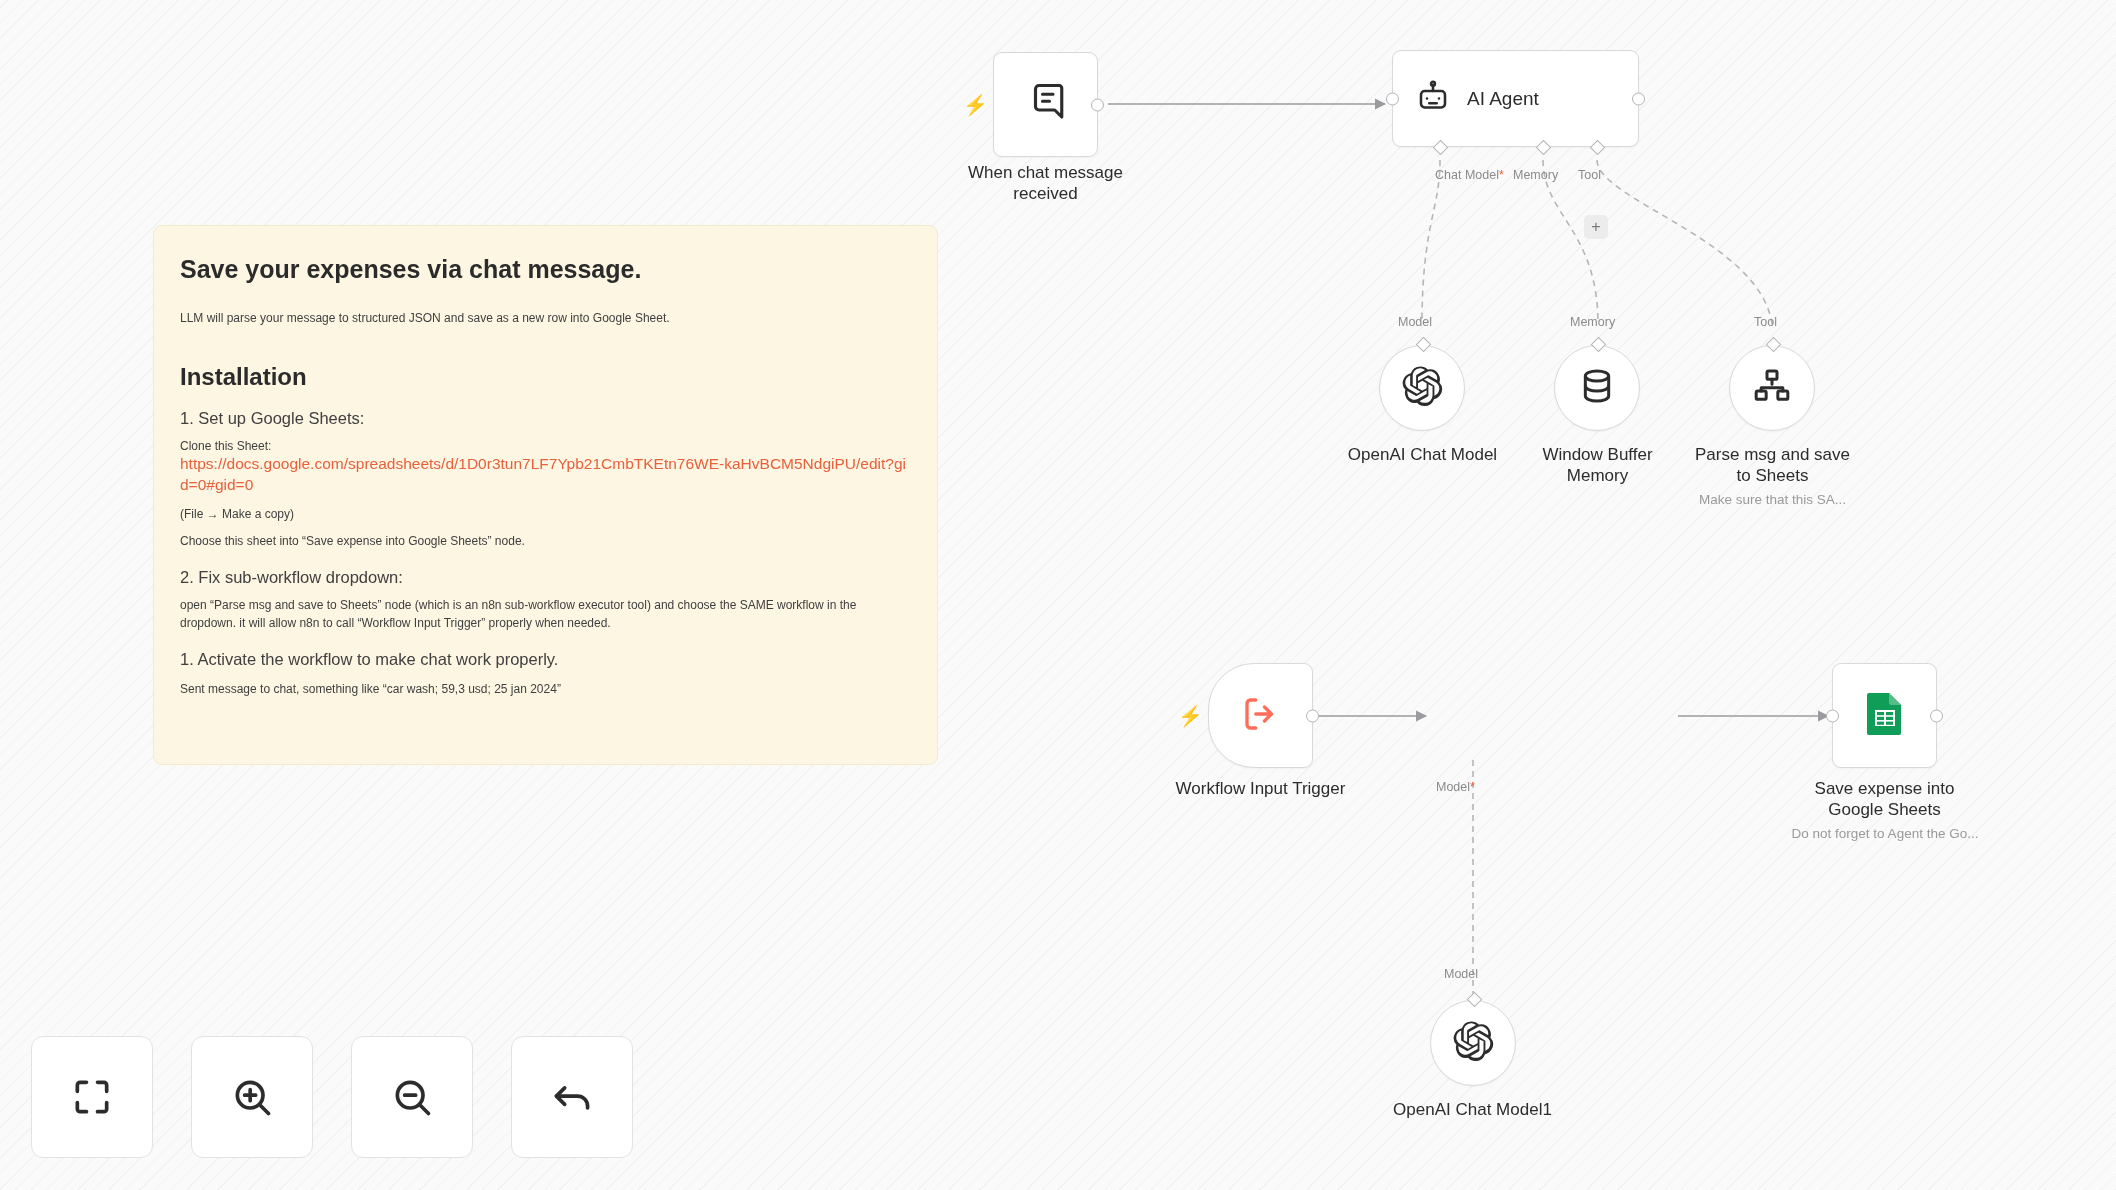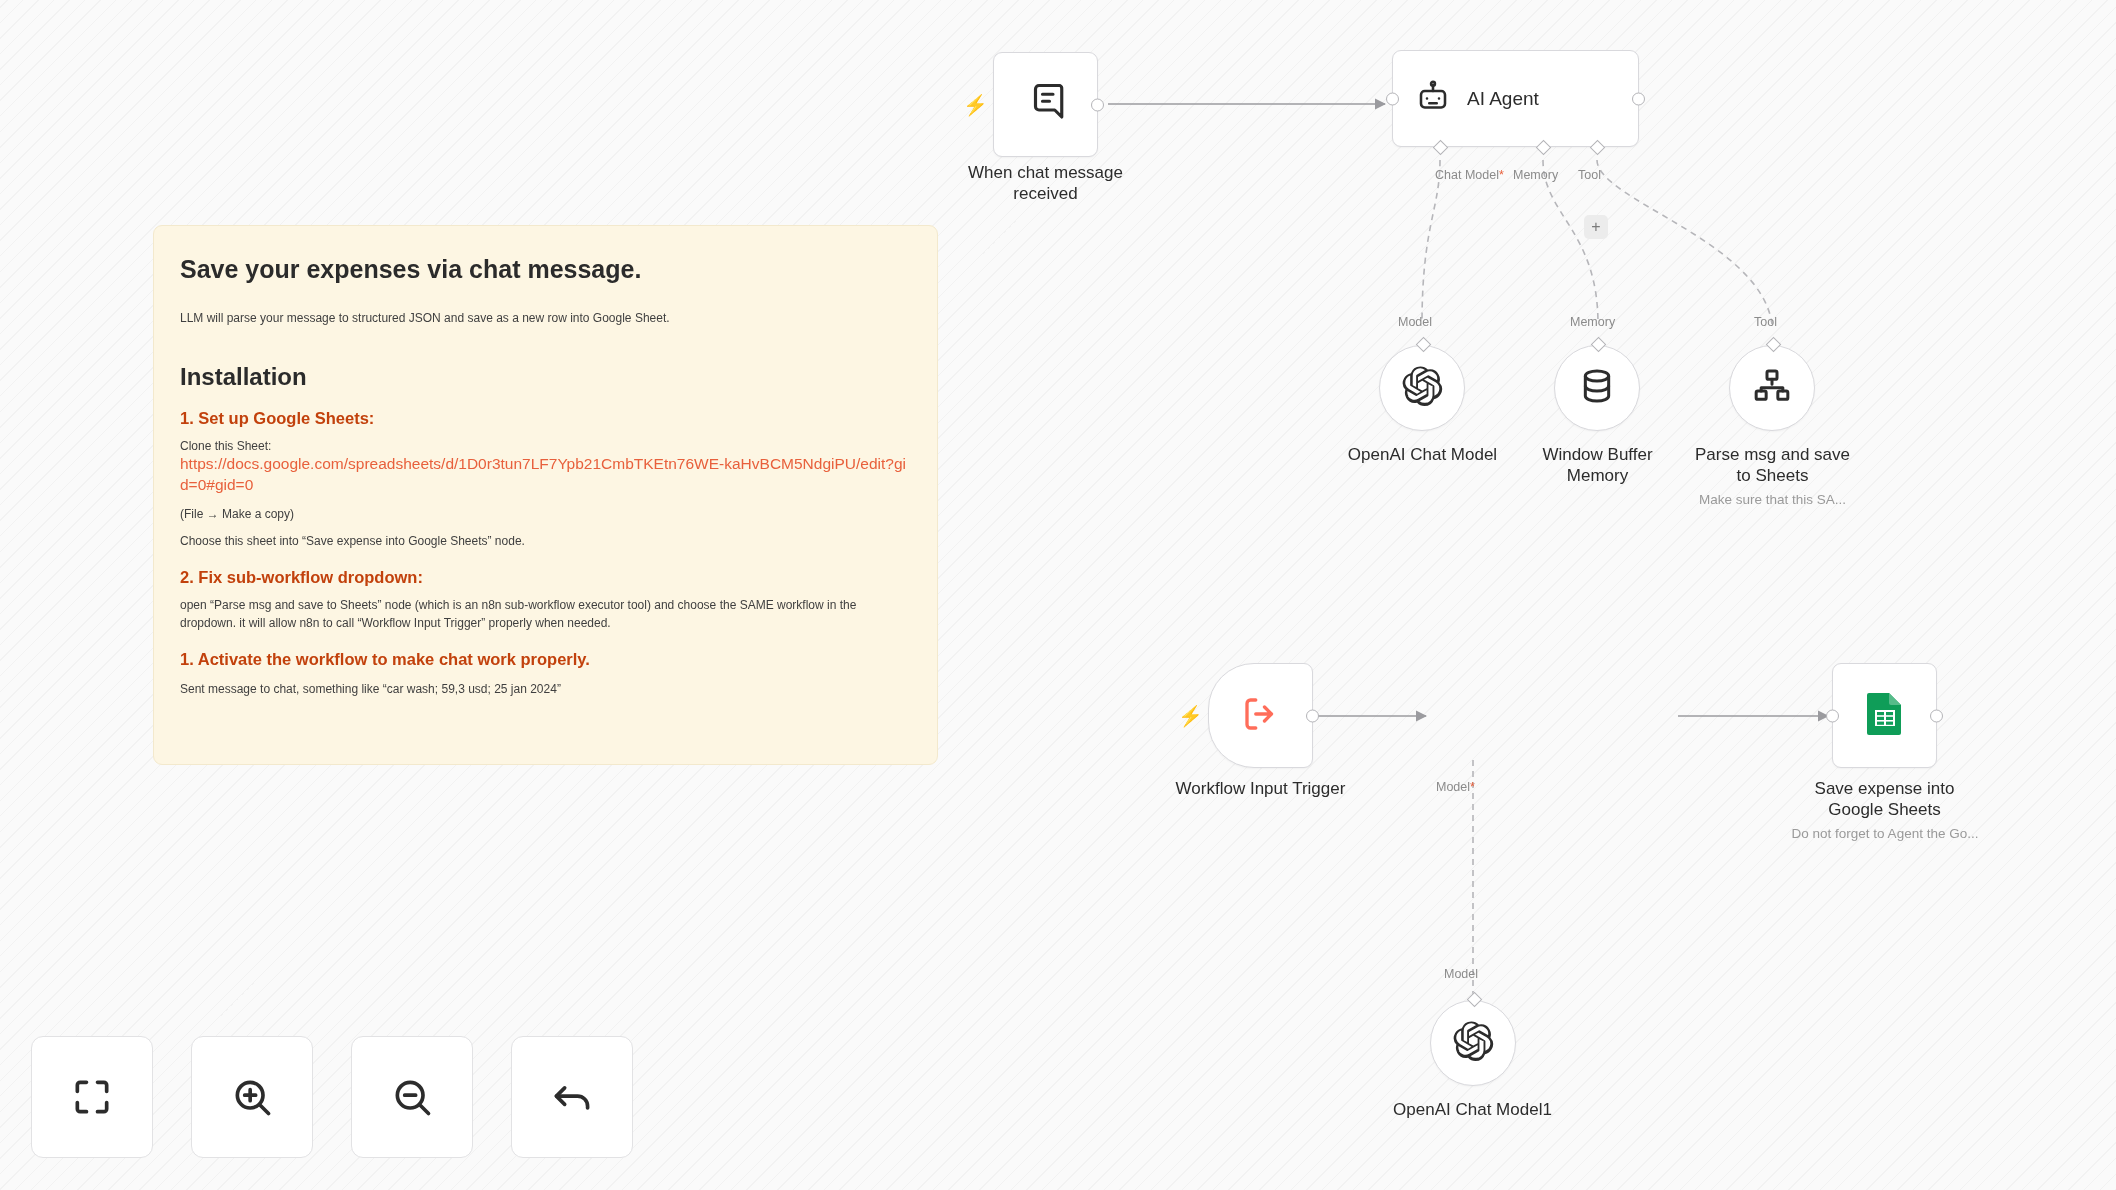--- a/index.html
+++ b/index.html
@@ -50,22 +50,22 @@
   }
   .sticky h2 {
     font-size: 24px;
     margin: 36px 0 14px 0;
     font-weight: 700;
     color: #2b2b2b;
   }
   .sticky h3 {
     font-size: 16.5px;
     margin: 18px 0 10px 0;
-    font-weight: 700;
-    color: #c2410c;
+    font-weight: 400;
+    color: #404040;
   }
   .sticky p {
     font-size: 12px;
     line-height: 1.45;
     margin: 10px 0;
     color: #3f3f3f;
   }
   .sticky a.link {
     color: #e8603c;
     font-size: 15.5px;

